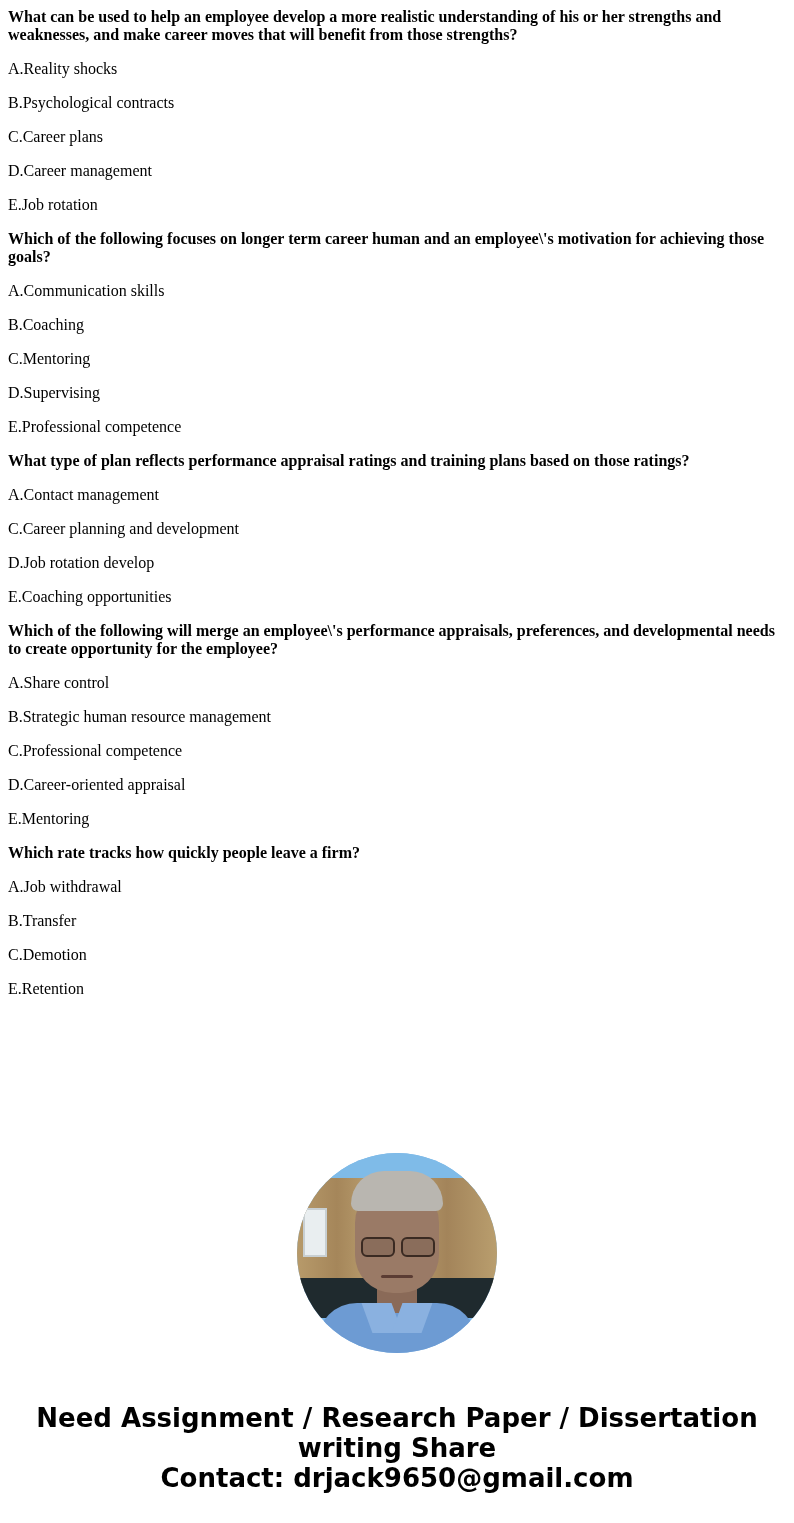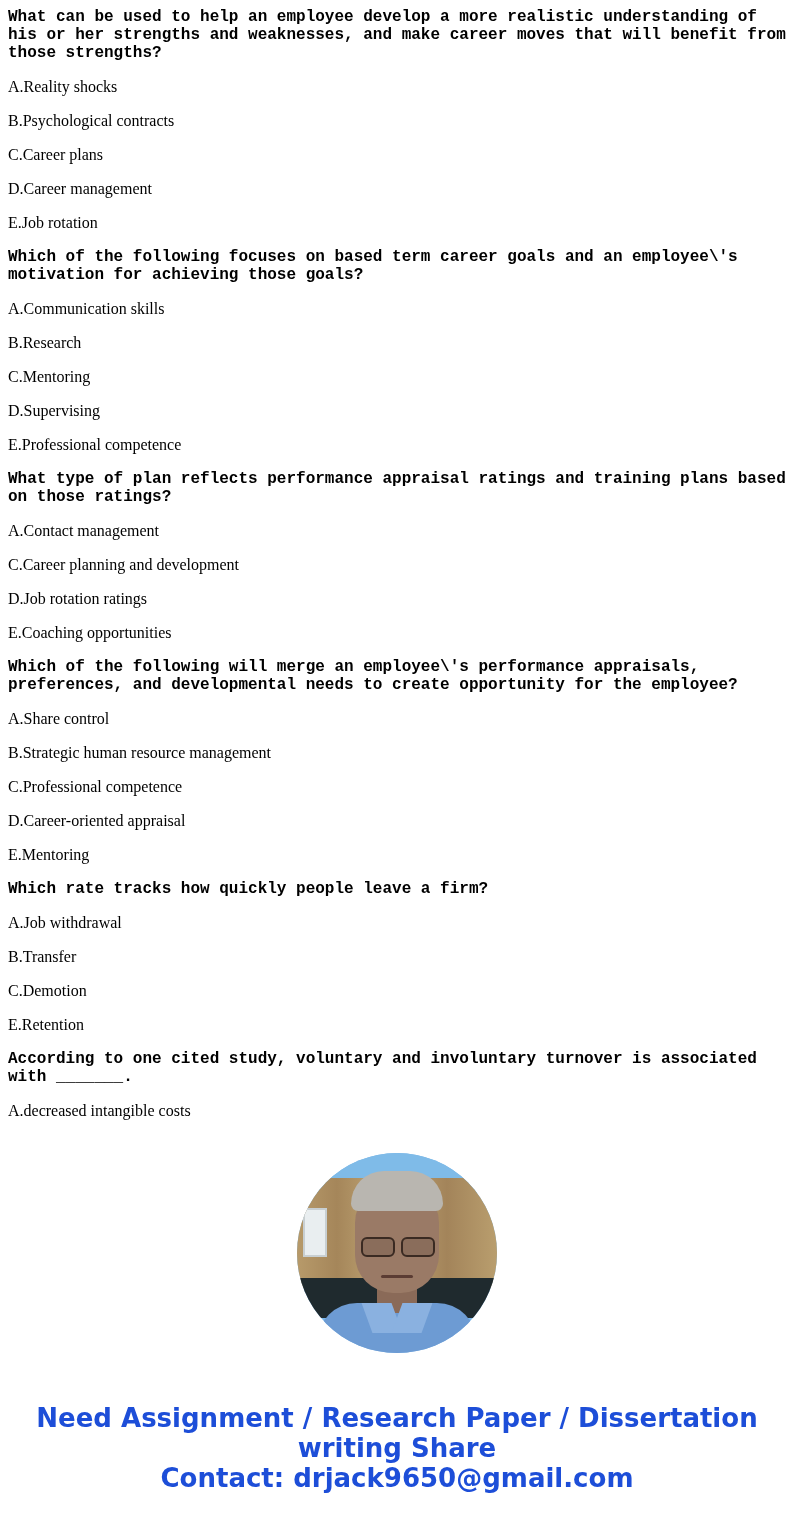--- a/index.html
+++ b/index.html
@@ -26,21 +26,21 @@
     }
     .question {
       font-weight: bold;
       line-height: 18px;
       margin: 8px 0 0 0;
     }
     .option {
       line-height: 18px;
       margin: 16px 0 0 0;
     }
-    .qblock .question { margin-top: 16px; font-family: Liberation Mono, monospace; }
+    .qblock .question { margin-top: 16px; }
     .qblock:first-child .question { margin-top: 8px; }
 
     .avatar-wrap {
       position: absolute;
       left: 297px;
       top: 1153px;
       width: 200px;
       height: 200px;
       border-radius: 50%;
       overflow: hidden;
@@ -107,76 +107,72 @@
     .promo {
       position: absolute;
       left: 0;
       top: 1403px;
       width: 794px;
       text-align: center;
       font-family: "DejaVu Sans", sans-serif;
       font-weight: bold;
       font-size: 26px;
       line-height: 30px;
-      color: #1d4ed8;
+      color: #000000;
     }
     .promo div { margin: 0; }
   </style>
 </head>
 <body>
 
 <div class="qa-area">
 
   <div class="qblock">
     <div class="question">What can be used to help an employee develop a more realistic understanding of his or her strengths and weaknesses, and make career moves that will benefit from those strengths?</div>
     <div class="option">A.Reality shocks</div>
     <div class="option">B.Psychological contracts</div>
     <div class="option">C.Career plans</div>
     <div class="option">D.Career management</div>
     <div class="option">E.Job rotation</div>
   </div>
 
   <div class="qblock">
-    <div class="question">Which of the following focuses on based term career goals and an employee\'s motivation for achieving those goals?</div>
+    <div class="question">Which of the following focuses on longer term career human and an employee\'s motivation for achieving those goals?</div>
     <div class="option">A.Communication skills</div>
-    <div class="option">B.Research</div>
+    <div class="option">B.Coaching</div>
     <div class="option">C.Mentoring</div>
     <div class="option">D.Supervising</div>
     <div class="option">E.Professional competence</div>
   </div>
 
   <div class="qblock">
     <div class="question">What type of plan reflects performance appraisal ratings and training plans based on those ratings?</div>
     <div class="option">A.Contact management</div>
     <div class="option">C.Career planning and development</div>
-    <div class="option">D.Job rotation ratings</div>
+    <div class="option">D.Job rotation develop</div>
     <div class="option">E.Coaching opportunities</div>
   </div>
 
   <div class="qblock">
     <div class="question">Which of the following will merge an employee\'s performance appraisals, preferences, and developmental needs to create opportunity for the employee?</div>
     <div class="option">A.Share control</div>
     <div class="option">B.Strategic human resource management</div>
     <div class="option">C.Professional competence</div>
     <div class="option">D.Career-oriented appraisal</div>
     <div class="option">E.Mentoring</div>
   </div>
 
   <div class="qblock">
     <div class="question">Which rate tracks how quickly people leave a firm?</div>
     <div class="option">A.Job withdrawal</div>
     <div class="option">B.Transfer</div>
     <div class="option">C.Demotion</div>
     <div class="option">E.Retention</div>
   </div>
 
-  <div class="qblock">
-    <div class="question">According to one cited study, voluntary and involuntary turnover is associated with _______.</div>
-    <div class="option">A.decreased intangible costs</div>
-  </div>
 
 </div>
 
 <div class="avatar-wrap">
   <div class="sky"></div>
   <div class="wall"></div>
   <div class="window"></div>
   <div class="dark-band"></div>
   <div class="shirt"></div>
   <div class="neck"></div>

